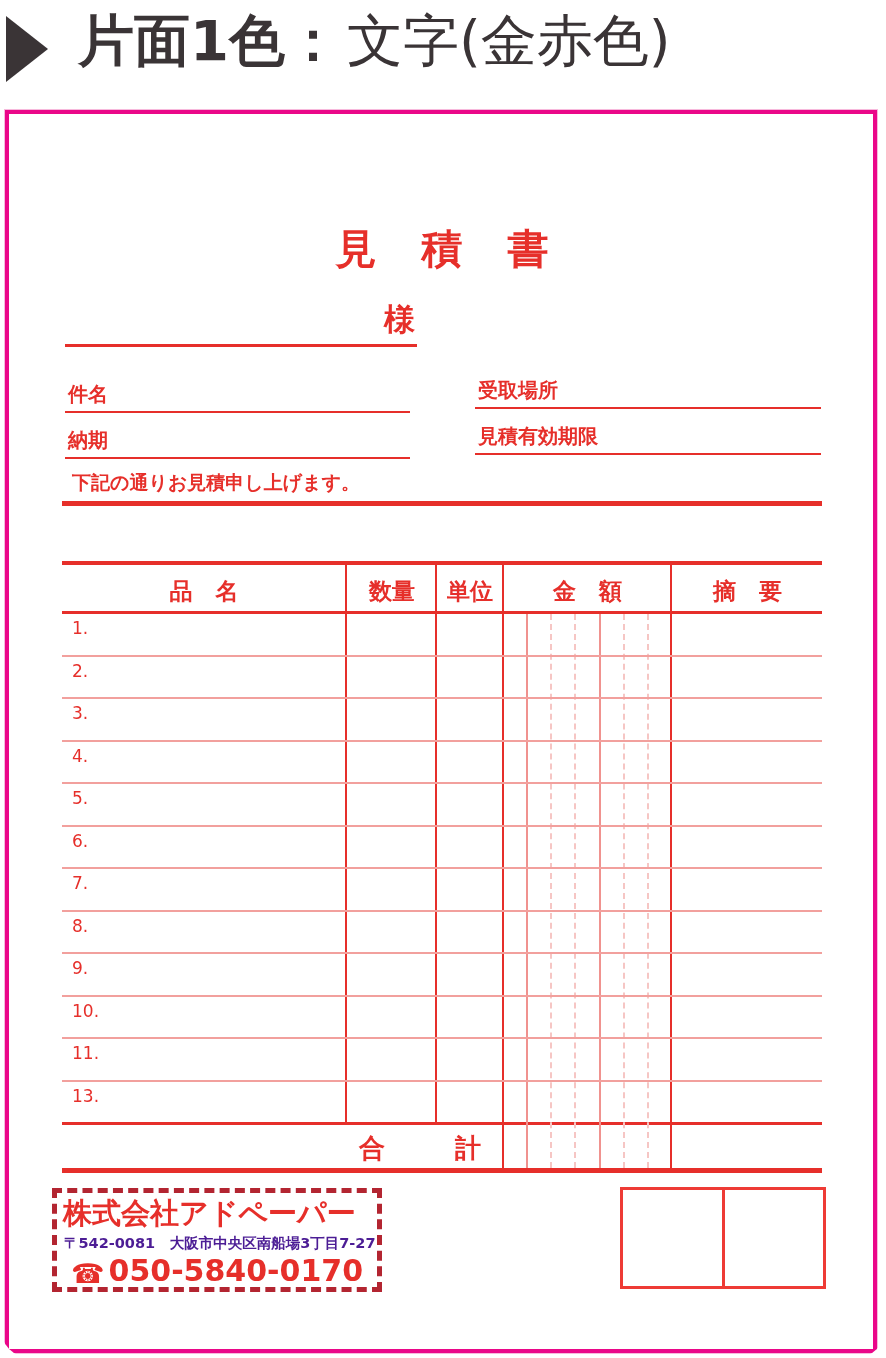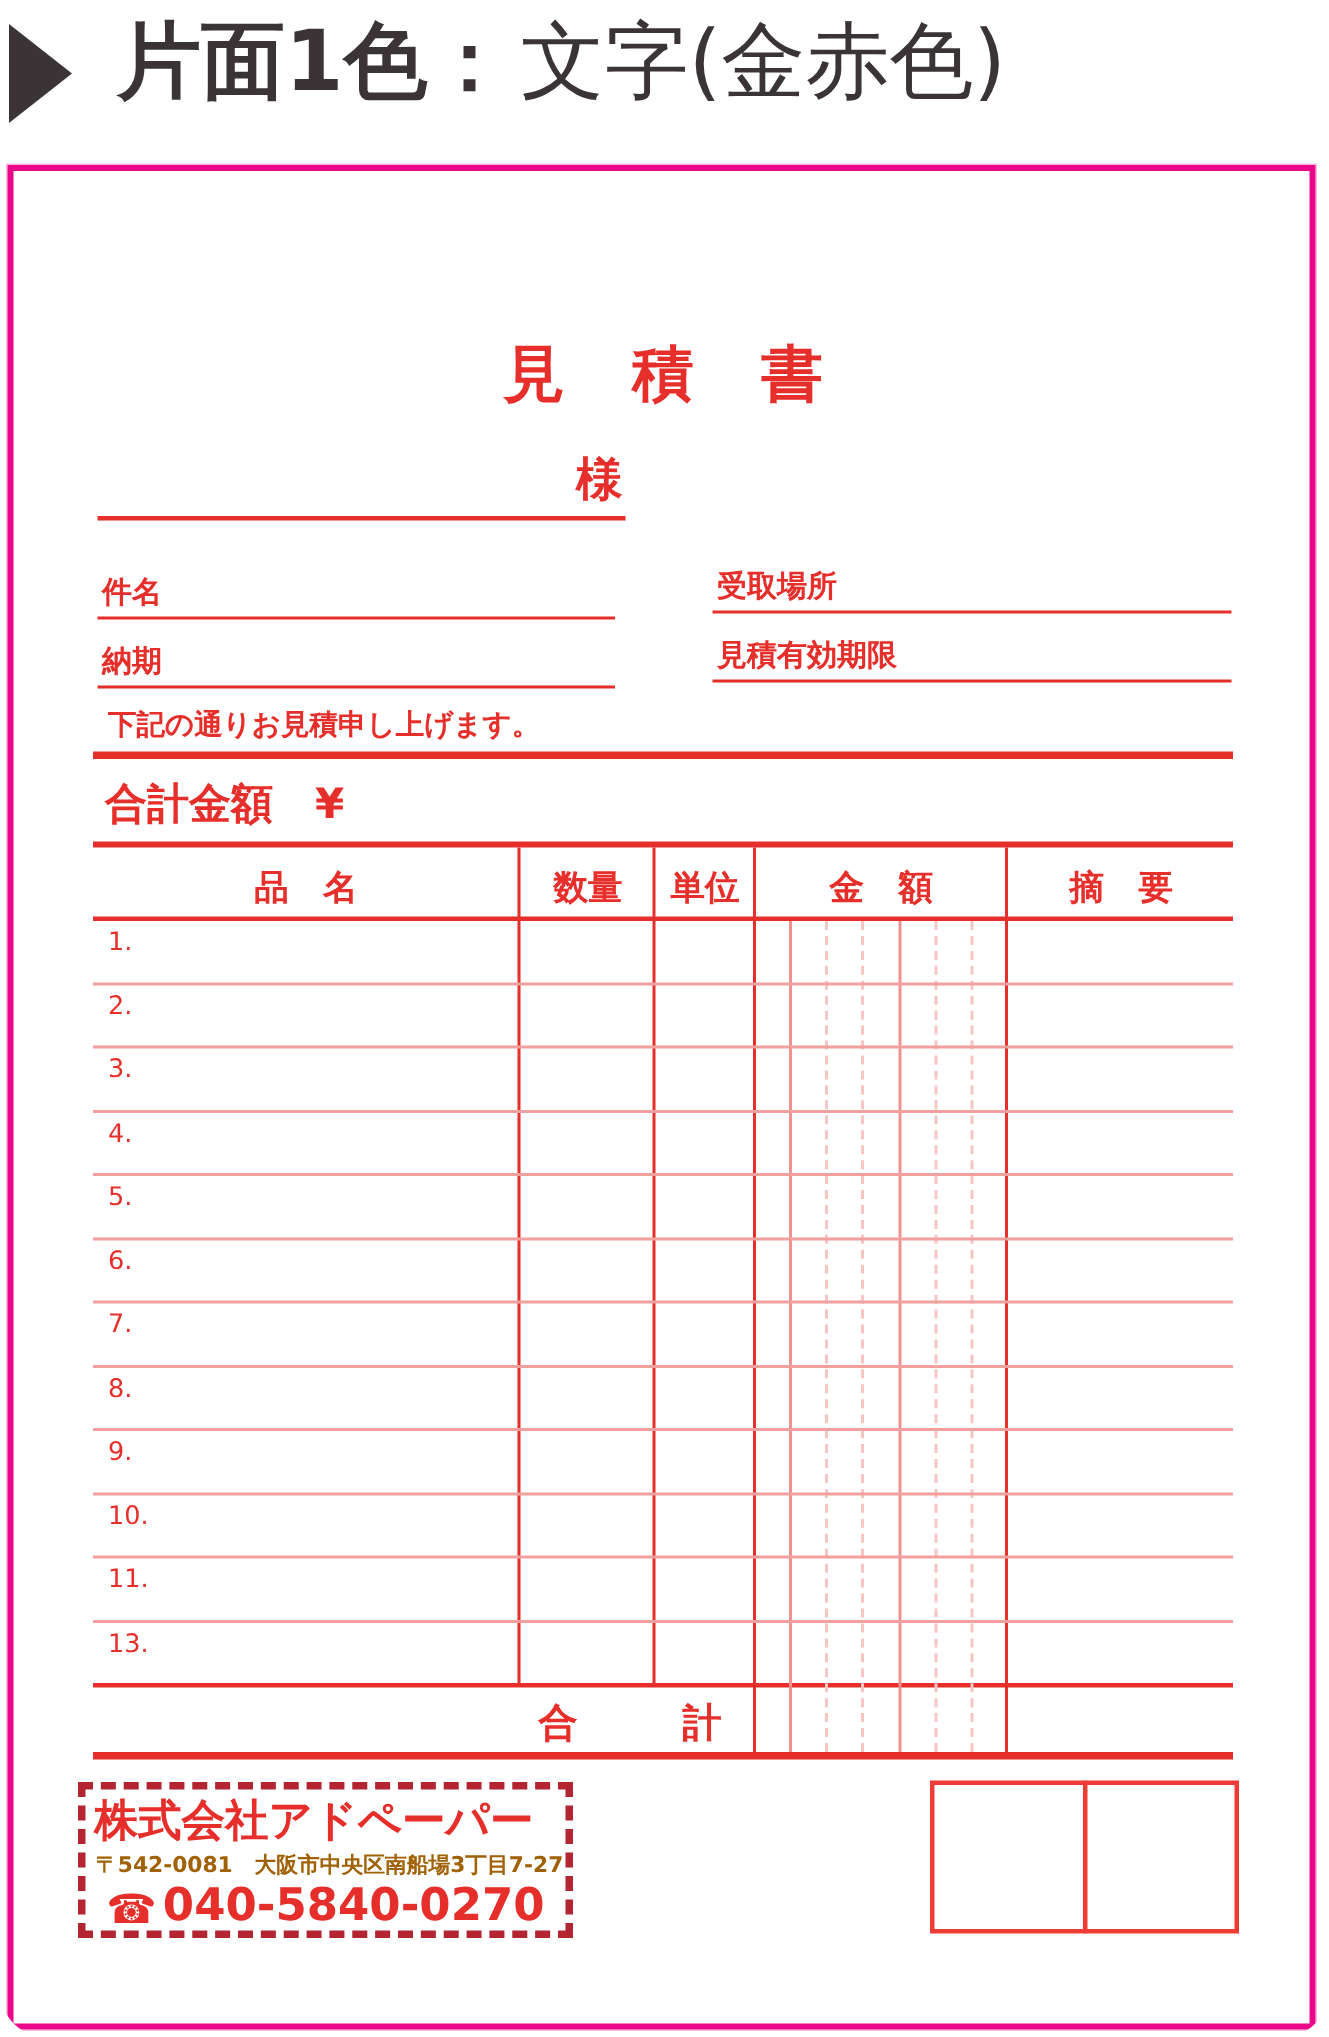--- a/index.html
+++ b/index.html
@@ -72,21 +72,21 @@
     position:absolute;left:347px;top:1131px;width:156px;text-align:right;
     font-size:26px;font-weight:600;color:#e62f2a;letter-spacing:22px;padding-left:11px;box-sizing:border-box;
     white-space:nowrap;
   }
   
   .company{
     position:absolute;left:52px;top:1188px;width:330px;height:104px;
     border:5px dashed #b32531;box-sizing:border-box;background:#ffffff;
   }
   .company .name{margin:1px 0 0 6px;font-size:29px;font-weight:600;color:#e62f2a;white-space:nowrap;}
-  .company .addr{margin:0 0 0 7px;font-size:14.5px;font-weight:bold;color:#a16207;white-space:nowrap;}
+  .company .addr{margin:0 0 0 7px;font-size:14.5px;font-weight:bold;color:#4c1d95;white-space:nowrap;}
   .company .phone-row{margin-top:0;text-align:center;color:#e62f2a;white-space:nowrap;}
   .company .phone-icon{font-size:27px;vertical-align:-2px;}
   .company .phone{font-size:30px;font-weight:bold;margin-left:4px;}
   
   .stamps{position:absolute;left:620px;top:1187px;width:206px;height:102px;display:flex;}
   .stamp{flex:1;border:3px solid #ee3b35;box-sizing:border-box;background:#ffffff;}
   .stamp + .stamp{margin-left:-3px;}
 </style>
 </head>
 <body>
@@ -115,21 +115,20 @@
   <div class="field f-receive">
     <span class="lbl">受取場所</span>
   </div>
   <div class="field f-validity">
     <span class="lbl">見積有効期限</span>
   </div>
 
   <div class="greeting">下記の通りお見積申し上げます。</div>
   <div class="rule rule-greeting"></div>
 
-  <div class="total-amount">合計金額　¥</div>
 
   <div class="rule tbl-top"></div>
   <div class="rule tbl-headrule"></div>
   <div class="rule tbl-rowsbottom"></div>
   <div class="rule tbl-bottom"></div>
 
   <div class="th th1">品　名</div>
   <div class="th th2">数量</div>
   <div class="th th3">単位</div>
   <div class="th th4">金　額</div>
@@ -161,21 +160,21 @@
     <div class="row"><span class="num">11.</span></div>
     <div class="row"><span class="num">13.</span></div>
   </div>
 
   <div class="total-label">合　計</div>
 
   <div class="company">
     <div class="name">株式会社アドペーパー</div>
     <div class="addr">〒542-0081　大阪市中央区南船場3丁目7-27</div>
     <div class="phone-row">
-      <span class="phone-icon">☎</span><span class="phone">040-5840-0270</span>
+      <span class="phone-icon">☎</span><span class="phone">050-5840-0170</span>
     </div>
   </div>
 
   <div class="stamps">
     <div class="stamp"></div>
     <div class="stamp"></div>
   </div>
 
 </div>
 

